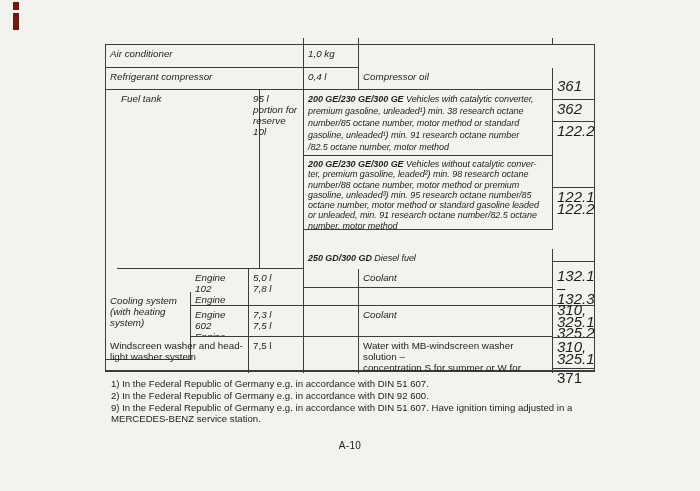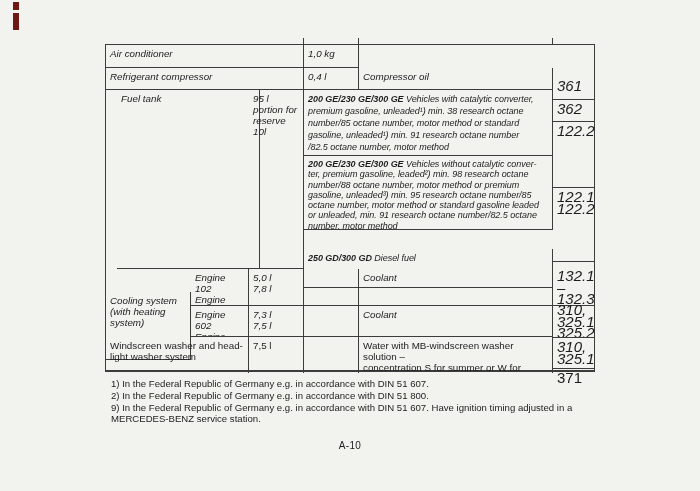--- a/index.html
+++ b/index.html
@@ -121,21 +121,21 @@
     <div class="cell br" style="left:198px;top:292px;width:55px;height:36px;"></div>
     <div class="cell br" style="left:253px;top:292px;width:194px;height:36px;">Water with MB-windscreen washer solution –
 concentration S for summer or W for winter.
 Observe mixture ratio.</div>
     <div class="cell refcell" style="left:447px;top:292px;width:41px;height:36px;">371</div>
 
   </div>
 
   <div class="footnotes">
     <div class="footnote-line">1)  In the Federal Republic of Germany e.g. in accordance with DIN 51 607.</div>
-    <div class="footnote-line">2)  In the Federal Republic of Germany e.g. in accordance with DIN 51 800.</div>
+    <div class="footnote-line">2)  In the Federal Republic of Germany e.g. in accordance with DIN 92 600.</div>
     <div class="footnote-line">9)  In the Federal Republic of Germany e.g. in accordance with DIN 51 607. Have ignition timing adjusted in a
 MERCEDES-BENZ service station.</div>
   </div>
 
   <div class="page-number">A-10</div>
 
 
 </div>
 
 </body></html>

